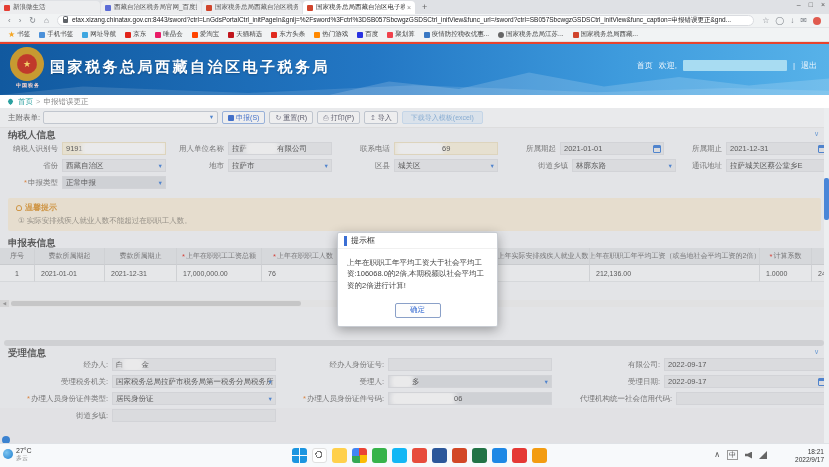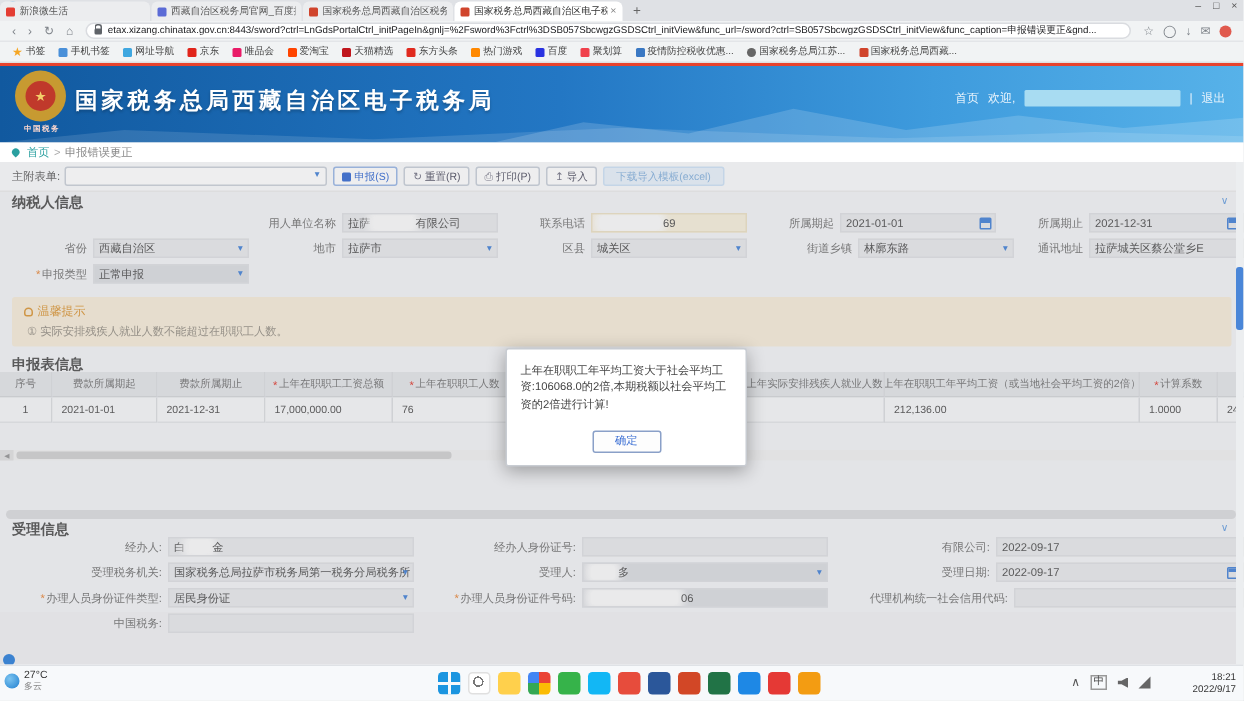--- a/index.html
+++ b/index.html
@@ -72,21 +72,21 @@
   .vb.beige{background:#f6efdc;border-color:#ece2c6}
   .vb.dark{background:#dcdee2}
   .caret{color:#4a86d8;font-size:5.5px;line-height:1}
   .vb .caret{position:absolute;right:2px;top:4px}
   .blur{height:9px;background:#fbfbfb;box-shadow:0 0 5px 4px rgba(251,251,251,.96);border-radius:2px;flex:none;margin:0 2px}
   .req{color:#e23c30;font-size:7.5px;margin-right:1px}
   .reqo{color:#e8883d;font-size:7.5px;margin-right:1px}
   .cal{width:8px;height:8px;border:1px solid #4a86d8;border-radius:1px;background:linear-gradient(#4a86d8 0 2.5px,transparent 2.5px);position:absolute;right:2px;top:2px}
 
   .tipbox{position:absolute;left:8px;top:90px;width:813px;height:33px;background:#f6ecd9;border-radius:2px;padding:4px 8px}
-  .tiptitle{display:flex;align-items:center;gap:3px;font-size:8px;color:#dc9a3e;font-weight:normal}
+  .tiptitle{display:flex;align-items:center;gap:3px;font-size:8px;color:#dc9a3e;font-weight:bold}
   .bulb{width:6px;height:6px;border:1px solid #dc9a3e;border-radius:50% 50% 2px 2px}
   .tipbody{font-size:7.5px;color:#9a948a;margin-top:3px;padding-left:2px}
 
   .table{position:absolute;left:0;top:140px;width:829px}
   .trow{display:flex}
   .th,.td{height:17px;display:flex;align-items:center;justify-content:center;font-size:7px;border-right:1px solid #dcdee1;overflow:hidden;white-space:nowrap}
   .th{background:#e4e6e9;color:#777;border-bottom:1px solid #d5d7da}
   .td{background:#f6f7f8;color:#555;border-bottom:1px solid #e4e6e9;justify-content:flex-start;padding-left:6px}
   .td.ctr{justify-content:center;padding-left:0}
   .c0{width:35px}.c1{width:70px}.c2{width:72px}.c3{width:85px}.c4{width:83px}.c5{width:148px}.c6{width:97px}.c7{width:170px}.c8{width:52px}.c9{width:17px;border-right:none}
@@ -291,20 +291,27 @@
           <span>导入</span>
         </button>
       <button class="btn ghost">
           <span>下载导入模板(excel)</span>
         </button>
     </div>
 
     <div class="sectitle" style="top:21px">纳税人信息</div>
     <div class="secchev" style="top:22px">∨</div>
 
+    <div class="fld" style="left:0;top:32px;width:166px">
+      <span class="lb" style="width:62px">纳税人识别号</span>
+      <span class="vb beige">
+          <span>9191</span>
+          <span class="blur" style="width:78px"></span>
+        </span>
+    </div>
     <div class="fld" style="left:166px;top:32px;width:166px">
       <span class="lb" style="width:62px">用人单位名称</span>
       <span class="vb">
           <span>拉萨</span>
           <span class="blur" style="width:26px"></span>
           <span>有限公司</span>
         </span>
     </div>
     <div class="fld" style="left:332px;top:32px;width:166px">
       <span class="lb" style="width:62px">联系电话</span>
@@ -528,35 +535,39 @@
       <div class="fld ac3">
         <span class="lb" style="width:124px">代理机构统一社会信用代码:</span>
         <span class="vb">
             <span></span>
           </span>
       </div>
     </div>
 
     <div class="acrow" style="top:299px">
       <div class="fld ac1">
-        <span class="lb ac-lb">中国税务:</span>
+        <span class="lb ac-lb">街道乡镇:</span>
         <span class="vb">
             <span></span>
           </span>
       </div>
     </div>
   </div>
 
   <div class="dim"></div>
 
   <div class="vscroll">
       <div class="vthumb"></div>
     </div>
 
   <div class="modal">
+    <div class="modalhead">
+      <span class="modalbar"></span>
+      <span class="modaltitle">提示框</span>
+    </div>
     <div class="modalbody">上年在职职工年平均工资大于社会平均工资:106068.0的2倍,本期税额以社会平均工资的2倍进行计算!</div>
     <div class="modalfoot">
       <button class="okbtn">确定</button>
     </div>
   </div>
 
   <div class="floatdot"></div>
 
   <div class="taskbar">
     <div class="weather">

